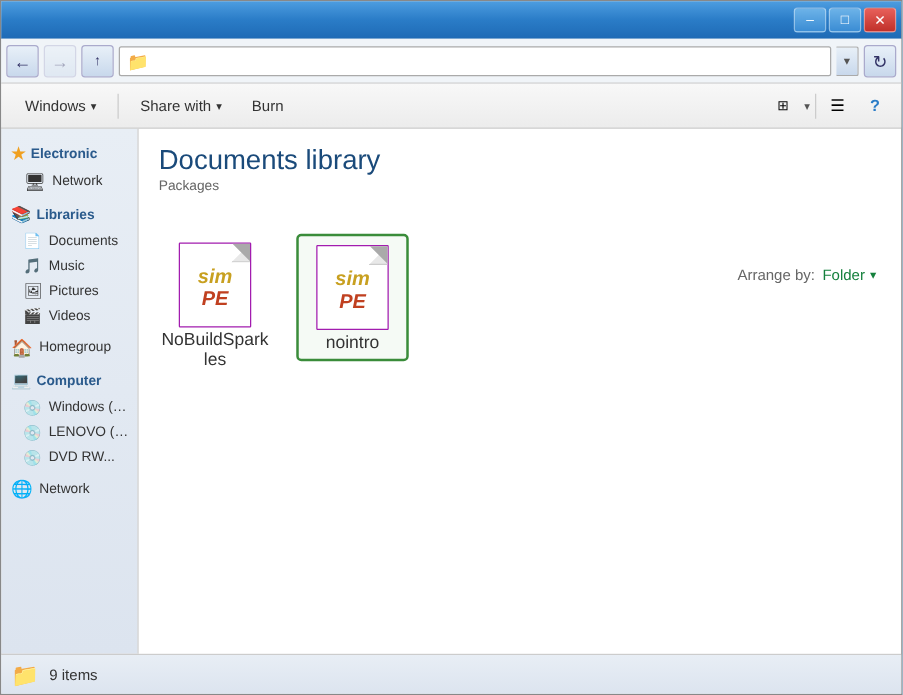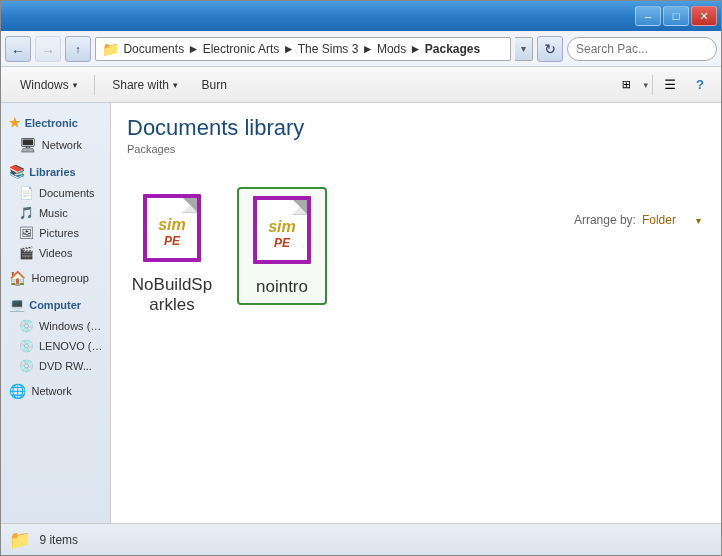--- a/index.html
+++ b/index.html
@@ -241,25 +241,25 @@
       right: 20px;
       top: 110px;
       display: flex;
       align-items: center;
       gap: 6px;
       font-size: 12px;
       color: #555;
     }
     .arrange-label { color: #666; }
     .arrange-value {
-      color: #a16207;
-      cursor: pointer;
-      display: flex;
-      align-items: center;
-      gap: 20px;
+      color: #15803d;
+      cursor: pointer;
+      display: flex;
+      align-items: center;
+      gap: 4px;
     }
 
     
     .files-area {
       display: flex;
       gap: 20px;
       flex-wrap: wrap;
       align-items: flex-start;
       padding-top: 4px;
     }
@@ -282,21 +282,21 @@
       position: relative;
       display: flex;
       align-items: center;
       justify-content: center;
     }
     
     .file-page {
       width: 58px;
       height: 68px;
       background: white;
-      border: 4px solid #a21caf;
+      border: 1px solid #a21caf;
       position: relative;
       border-radius: 1px;
     }
     .file-page::before {
       content: '';
       position: absolute;
       top: 0; right: 0;
       width: 14px; height: 14px;
       background: #e8e8e8;
       border-left: 1px solid #ccc;
@@ -314,26 +314,26 @@
     }
     .file-label-area {
       position: absolute;
       top: 14px; left: 0; right: 0;
       display: flex;
       flex-direction: column;
       align-items: center;
       padding: 4px;
     }
     .simpe-sim { color: #c8a020; font-size: 16px; font-style: italic; font-weight: bold; }
-    .simpe-pe { color: #c04020; font-size: 12px; font-style: italic; font-weight: bold; }
+    .simpe-pe { color: #c04020; font-size: 16px; font-style: italic; font-weight: bold; }
     .file-name {
-      font-size: 17px;
+      font-size: 14px;
       color: #333;
       text-align: center;
-      margin-top: 12px;
+      margin-top: 0;
       max-width: 88px;
       word-wrap: break-word;
     }
 
     
     .status-bar {
       height: 32px;
       background: linear-gradient(to bottom, #e8eef5, #dce4ef);
       border-top: 1px solid #ccc;
       display: flex;
@@ -363,27 +363,23 @@
       <button class="title-btn close">✕</button>
     </div>
   </div>
 
   <div class="address-bar">
     <button class="nav-btn">←</button>
     <button class="nav-btn" style="opacity:0.4">→</button>
     <button class="nav-btn" style="font-size:11px;">↑</button>
     <div class="address-path">
       <span style="margin-right:4px; color:#e8a020; font-size:14px;">📁</span>
-      <span class="path-segment">
-        <span style="color:#333; font-size:12px;">Documents ► Electronic Arts ► The Sims 3 ► Mods ► <strong>Packages</strong></span>
-      </span>
     </div>
     <div class="path-arrow">▾</div>
     <button class="refresh-btn">↻</button>
-    <input class="search-box" type="text" placeholder="Search Pac..." style="">
   </div>
 
   <div class="toolbar">
     <button class="toolbar-btn">
       <span>Windows</span>
       <span style="font-size:9px;">▾</span>
     </button>
     <div class="toolbar-separator"></div>
     <button class="toolbar-btn">
       <span>Share with</span>

